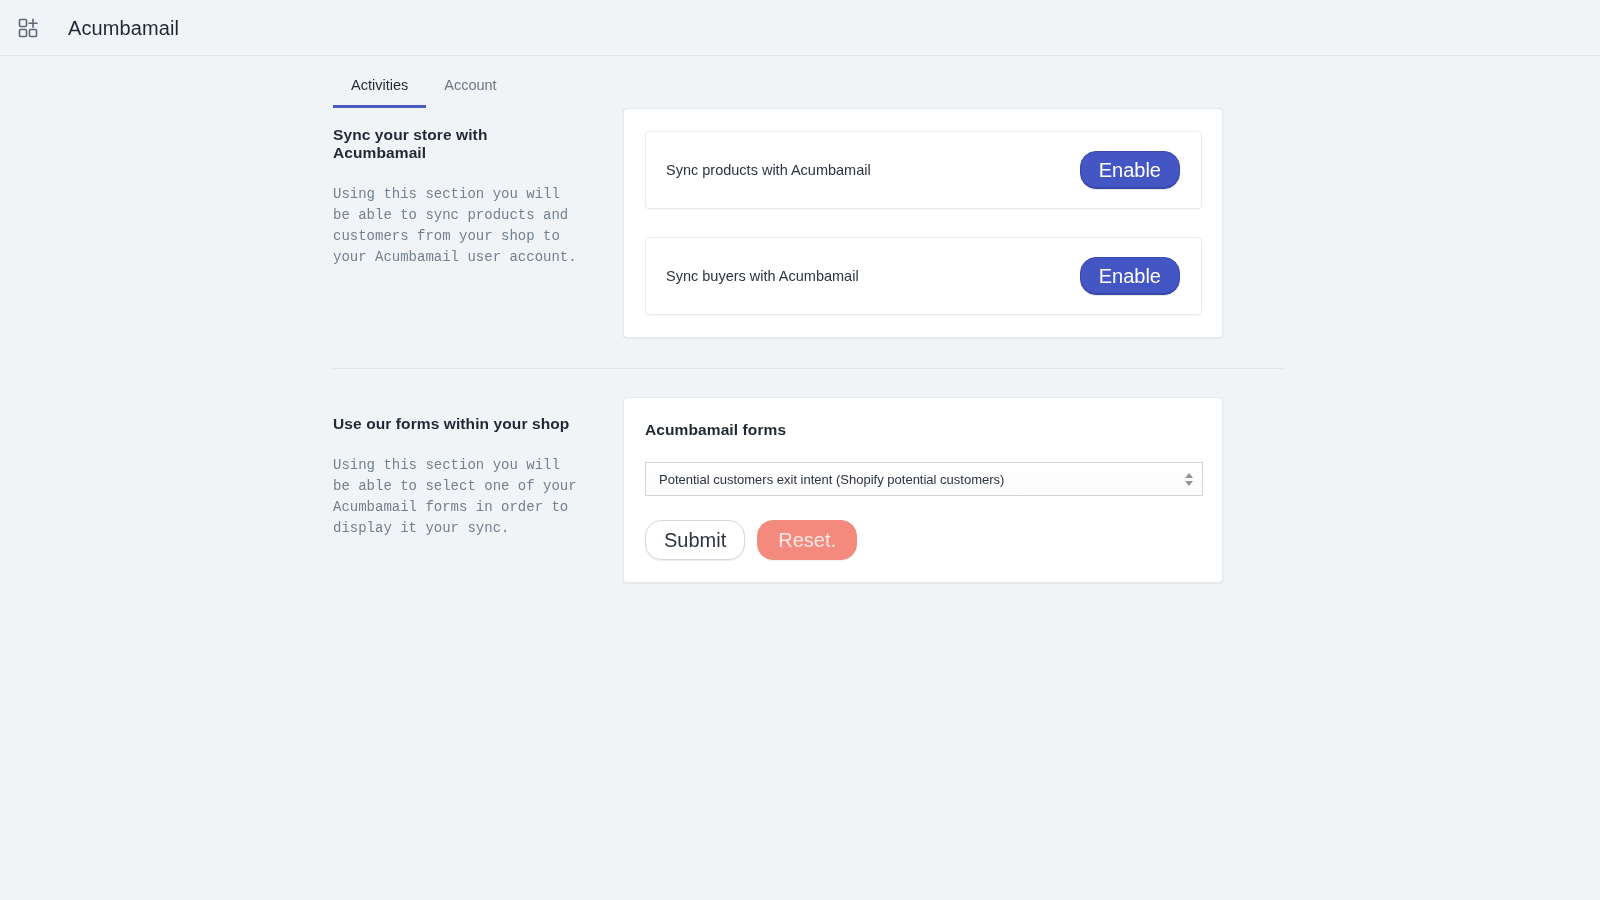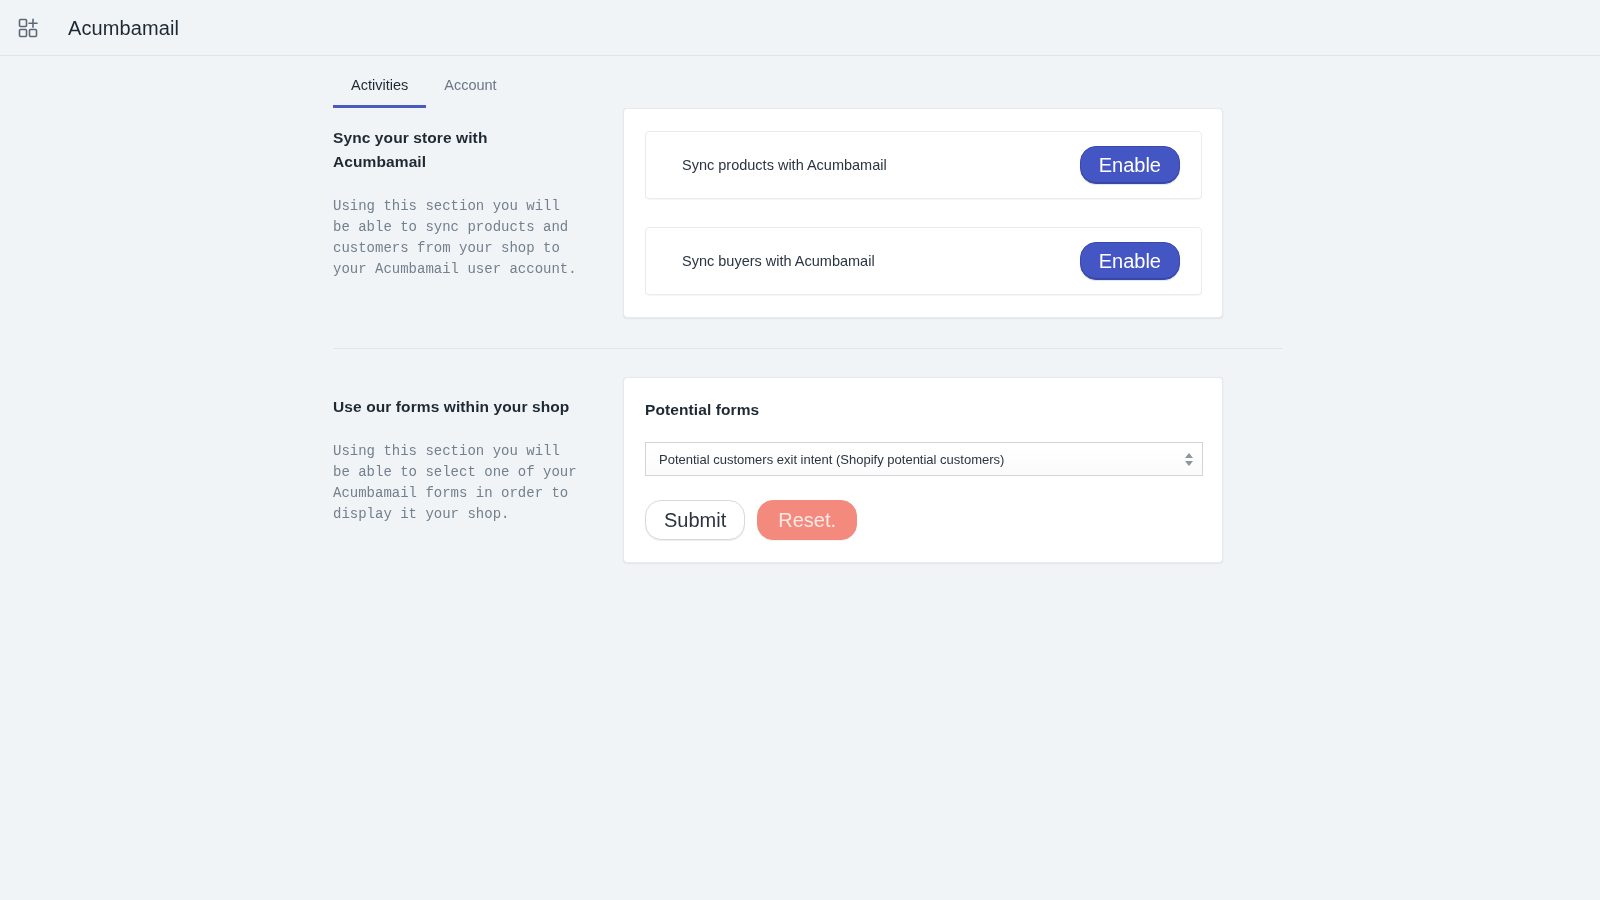--- a/index.html
+++ b/index.html
@@ -111,21 +111,21 @@
     width: 290px;
     flex: 0 0 290px;
     padding-top: 18px;
     padding-right: 40px;
   }
 
   .section-intro h2 {
     font-size: 15.5px;
     font-weight: bold;
     color: #1f2933;
-    line-height: 24px;
+    line-height: 18px;
     margin-bottom: 22px;
     letter-spacing: 0.1px;
   }
 
   .section-intro p {
     font-size: 14px;
     line-height: 21px;
     color: #73808d;
     font-family: Liberation Mono, monospace;
   }
@@ -152,25 +152,25 @@
     margin-bottom: 22px;
     letter-spacing: 0.1px;
   }
 
   
   .sync-row {
     background: #ffffff;
     border: 1px solid #e9ecef;
     border-radius: 4px;
     box-shadow: 0 1px 1px rgba(22,29,37,.04);
-    height: 68px;
+    height: 78px;
     display: flex;
     align-items: center;
     justify-content: space-between;
-    padding: 0 21px 0 36px;
+    padding: 0 21px 0 20px;
     margin-bottom: 28px;
   }
 
   .sync-row:last-child { margin-bottom: 0; }
 
   .sync-row-label {
     font-size: 14.5px;
     color: #2b3440;
     line-height: 20px;
   }
@@ -333,26 +333,26 @@
         </div>
       </div>
 
       <div class="divider-wrap">
         <div class="divider"></div>
       </div>
 
       <div class="section">
         <div class="section-intro">
           <h2>Use our forms within your shop</h2>
-          <p>Using this section you will be able to select one of your Acumbamail forms in order to display it your shop.</p>
+          <p>Using this section you will be able to select one of your Acumbamail forms in order to display it your sync.</p>
         </div>
 
         <div class="section-panel">
           <div class="card">
-            <div class="card-title">Potential forms</div>
+            <div class="card-title">Acumbamail forms</div>
 
             <div class="select-wrap">
               <div class="select-box">Potential customers exit intent (Shopify potential customers)</div>
               <span class="select-arrows">
                 <span class="tri-up"></span>
                 <span class="tri-down"></span>
               </span>
             </div>
 
             <div class="form-actions">

